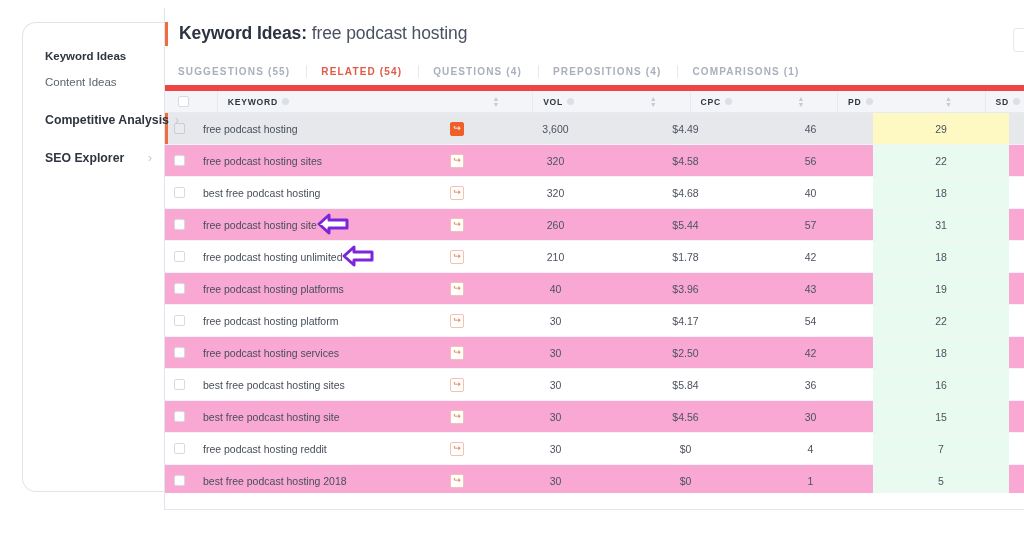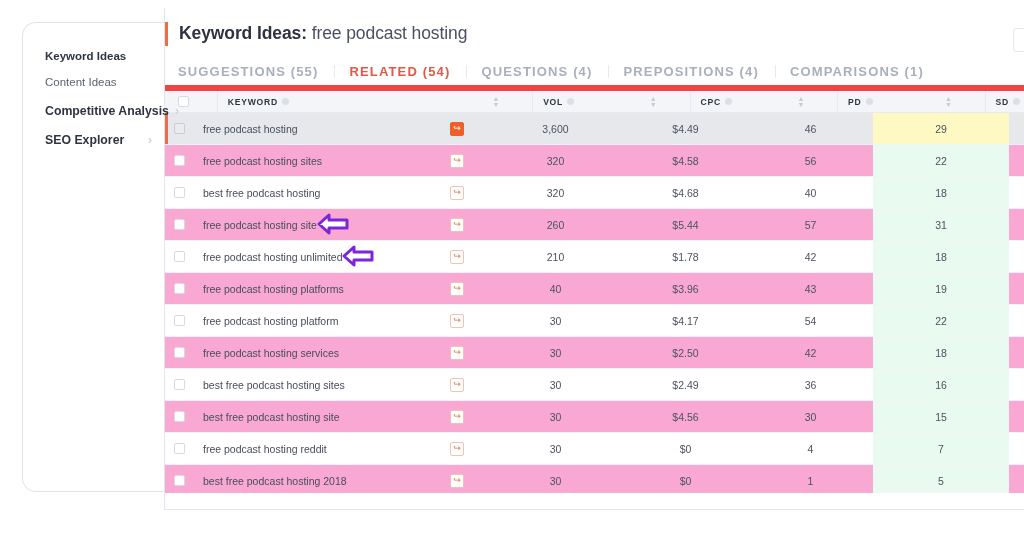--- a/index.html
+++ b/index.html
@@ -36,21 +36,21 @@
     align-items: center;
     justify-content: space-between;
     padding: 0 12px 0 22px;
     height: 26px;
     cursor: pointer;
   }
   .nav-item .lbl { font-size: 11.5px; color: #3b424d; white-space: nowrap; }
   .nav-item.primary .lbl { font-weight: bold; font-size: 12.3px; color: #2e3440; }
   .nav-item.sub .lbl { color: #5c636e; font-size: 11.5px; }
   .nav-item.active .lbl { font-weight: bold; color: #2e3440; }
-  .nav-item.spaced { margin-top: 3px; }
+  .nav-item.spaced { margin-top: 12px; }
   .chev {
     color: #c2c8d2;
     font-size: 12px;
     line-height: 1;
     margin-left: 6px;
   }
 
   
   .main-card {
     position: absolute;
@@ -125,21 +125,21 @@
   }
 
   
   .tabs {
     display: flex;
     align-items: center;
     height: 27px;
     padding-left: 13px;
   }
   .tab {
-    font-size: 13px;
+    font-size: 10px;
     letter-spacing: 1.15px;
     font-weight: bold;
     color: #a9b0bb;
     padding: 0 16px 0 0;
     margin-right: 14px;
     border-right: 1px solid #e6e9ef;
     line-height: 13px;
     cursor: pointer;
     white-space: nowrap;
   }
@@ -551,21 +551,21 @@
               <div class="cb"></div>
             </div>
             <div class="td c-key">
               <span class="kw-text">best free podcast hosting sites</span>
             </div>
             <div class="td num c-vol vol-cell">
               <span class="serp-icon">↪</span>
               <span>30</span>
             </div>
             <div class="td num c-cpc">
-              <span>$2.49</span>
+              <span>$5.84</span>
             </div>
             <div class="td num c-pd">
               <span>36</span>
             </div>
             <div class="td c-sd sd-cell">
               <span>16</span>
             </div>
           </div>
           <div class="tr alt">
             <div class="td c-check">

